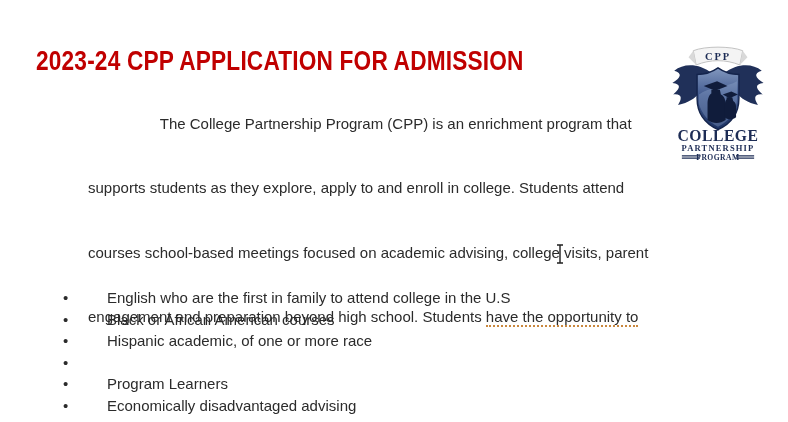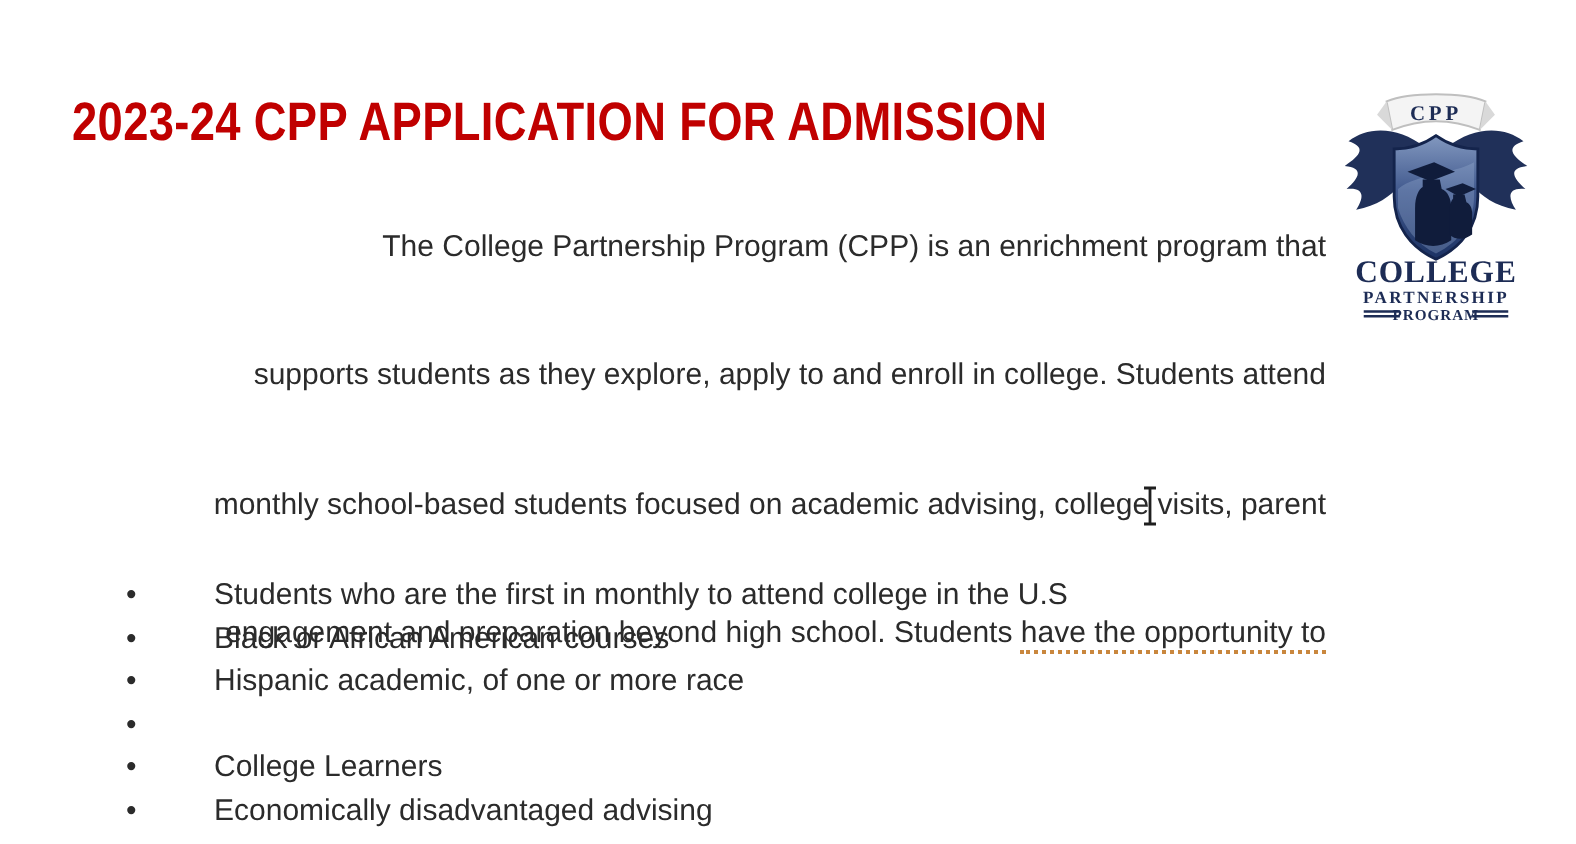--- a/index.html
+++ b/index.html
@@ -27,21 +27,21 @@
 
   
   .bodytext {
     position: absolute;
     left: 63px; top: 91px;
     width: 600px;
     font-size: 15px;
     line-height: 21.5px;
     color: #2b2b2b;
   }
-  .line { white-space: pre; text-align: right; }
+  .line { white-space: pre; }
   .line.indent { padding-left: 72px; }
 
   
   .misspell {
     border-bottom: 2px dotted #c9873e;
   }
 
   
   .caret {
     position: relative;
@@ -126,52 +126,52 @@
   </div>
 
   <div class="bodytext">
     <div class="line indent">
       <span>The College Partnership Program (CPP) is an enrichment program that</span>
     </div>
     <div class="line">
       <span>supports students as they explore, apply to and enroll in college. Students attend</span>
     </div>
     <div class="line">
-      <span>monthly school-based students focused on academic advising, college</span><span class="caret"><svg width="10" height="20" viewBox="0 0 10 20">
+      <span>courses school-based meetings focused on academic advising, college</span><span class="caret"><svg width="10" height="20" viewBox="0 0 10 20">
             <path d="M2 1 H8 M5 1 V19 M2 19 H8" stroke="#1f1f1f" stroke-width="1.4" fill="none"></path>
           </svg></span><span> visits, parent</span>
     </div>
     <div class="line">
       <span>engagement and preparation beyond high school. Students </span><span class="misspell">have the opportunity to</span>
     </div>
     <div class="line">
       
     </div>
 
   </div>
 
   <div class="bullets">
     <div class="bullet-row">
       <span class="bullet-marker">•</span>
-      <span>Students who are the first in monthly to attend college in the U.S</span>
+      <span>English who are the first in family to attend college in the U.S</span>
     </div>
     <div class="bullet-row">
       <span class="bullet-marker">•</span>
       <span>Black or African American courses</span>
     </div>
     <div class="bullet-row">
       <span class="bullet-marker">•</span>
       <span>Hispanic academic, of one or more race</span>
     </div>
     <div class="bullet-row">
       <span class="bullet-marker">•</span>
     </div>
     <div class="bullet-row">
       <span class="bullet-marker">•</span>
-      <span>College Learners</span>
+      <span>Program Learners</span>
     </div>
     <div class="bullet-row">
       <span class="bullet-marker">•</span>
       <span>Economically disadvantaged advising</span>
     </div>
   </div>
 
 </div>
 
 </body></html>

